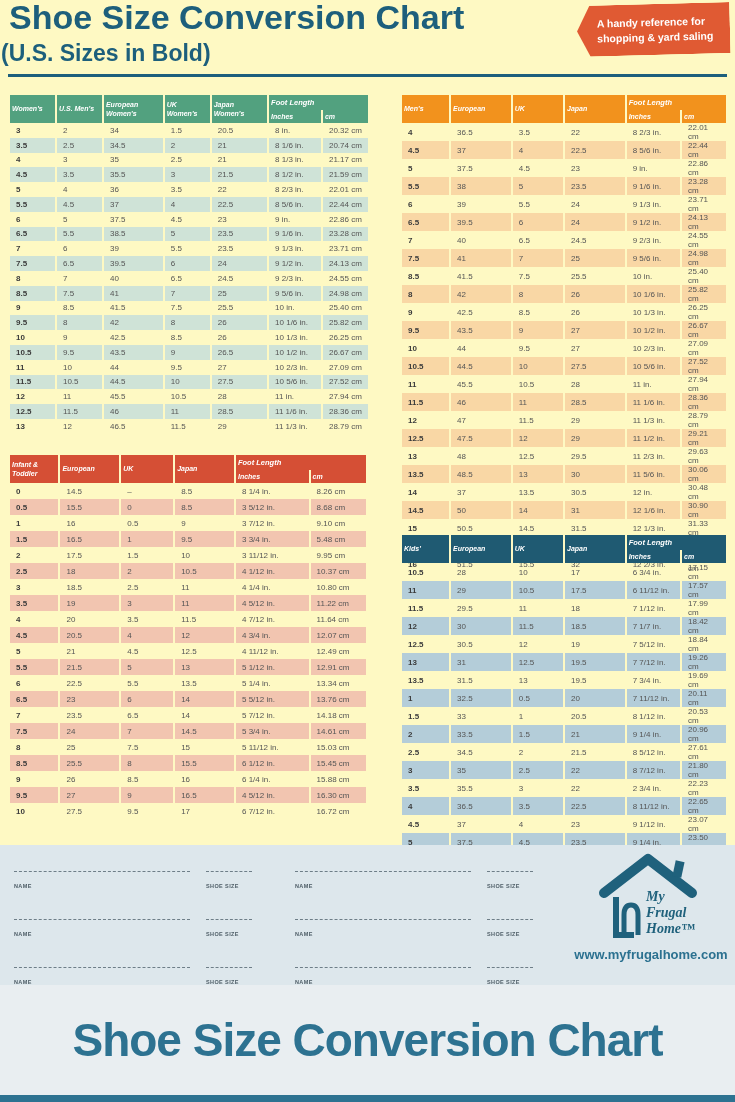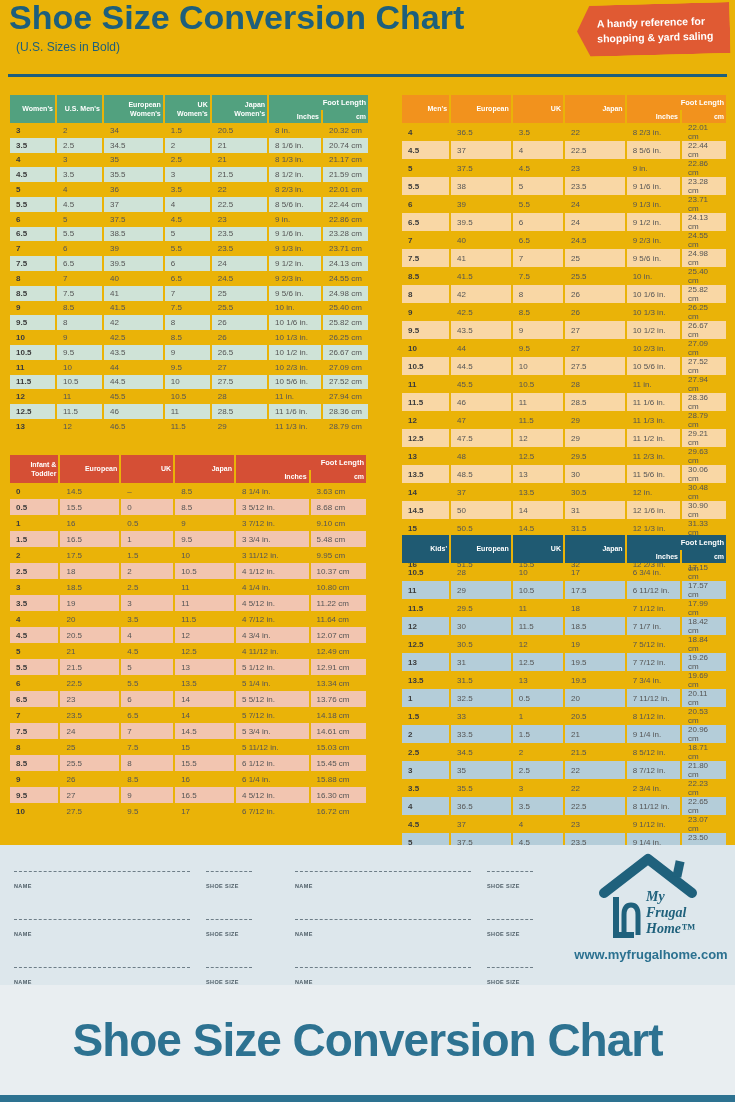--- a/index.html
+++ b/index.html
@@ -1,32 +1,32 @@
 <!DOCTYPE html>
 <html><head>
 <meta charset="utf-8">
 <style>
   * { margin:0; padding:0; box-sizing:border-box; }
   html,body { width:735px; }
   body { font-family:"Liberation Sans", sans-serif; background:#ffffff; }
-  .page { position:relative; width:735px; height:1102px; background:#eab308; overflow:hidden; }
+  .page { position:relative; width:735px; height:1102px; background:#fef9c3; overflow:hidden; }
 
   
   .page-title { position:absolute; left:9px; top:-2px; font-size:34px; font-weight:bold; color:#1d5f7c; letter-spacing:0px; }
-  .page-subtitle { position:absolute; left:16px; top:40px; font-size:12px; font-weight:normal; color:#1d5f7c; }
+  .page-subtitle { position:absolute; left:1px; top:40px; font-size:23px; font-weight:bold; color:#1d5f7c; }
   .header-rule { position:absolute; left:8px; top:74px; width:719px; height:3px; background:#1d5f7c; }
   .badge { position:absolute; left:577px; top:4px; width:153px; height:51px; background:#e05a33;
            clip-path:polygon(13px 0, 100% 0, 100% 100%, 13px 100%, 0 50%);
            display:flex; flex-direction:column; justify-content:center; padding-left:20px;
            transform:rotate(-1.5deg); }
   .badge span { color:#fff; font-size:10.5px; font-weight:bold; line-height:1.35; }
 
   
   .sizes-table { position:absolute; border-collapse:separate; border-spacing:2px 0; table-layout:fixed; }
-  .sizes-table th { color:#fff; font-weight:bold; text-align:right; vertical-align:middle; padding:1px 2px; }
+  .sizes-table th { color:#fff; font-weight:bold; text-align:left; vertical-align:middle; padding:1px 2px;font-style:italic; }
   .sizes-table th.main { font-size:7px; line-height:1.3; }
   .sizes-table th.fl { font-size:7.5px; height:15px; }
   .sizes-table th.sub { font-size:7px; height:13px; }
   .sizes-table td { text-align:left; color:#555; padding:0 6px; vertical-align:middle; font-size:8px; }
   .sizes-table td.b { font-weight:bold; color:#3c3c3c; }
 
   .tbl-womens { left:8px; top:95px; width:362px; }
   .tbl-womens th { background:#52a17f; }
   .tbl-womens td { height:14.8px; }
   .tbl-womens tr.alt td { background:#cfe3d7; }
@@ -544,21 +544,21 @@
           <th class="sub">cm</th>
         </tr>
       </thead>
       <tbody>
         <tr class="">
           <td class="b">0</td>
           <td class="">14.5</td>
           <td class="">–</td>
           <td class="">8.5</td>
           <td class="">8 1/4 in.</td>
-          <td class="">3.63 cm</td>
+          <td class="">8.26 cm</td>
         </tr>
         <tr class="alt">
           <td class="b">0.5</td>
           <td class="">15.5</td>
           <td class="">0</td>
           <td class="">8.5</td>
           <td class="">3 5/12 in.</td>
           <td class="">8.68 cm</td>
         </tr>
         <tr class="">
@@ -817,21 +817,21 @@
           <td class="">21</td>
           <td class="">9 1/4 in.</td>
           <td class="">20.96 cm</td>
         </tr>
         <tr class="">
           <td class="b">2.5</td>
           <td class="">34.5</td>
           <td class="">2</td>
           <td class="">21.5</td>
           <td class="">8 5/12 in.</td>
-          <td class="">18.71 cm</td>
+          <td class="">27.61 cm</td>
         </tr>
         <tr class="alt">
           <td class="b">3</td>
           <td class="">35</td>
           <td class="">2.5</td>
           <td class="">22</td>
           <td class="">8 7/12 in.</td>
           <td class="">21.80 cm</td>
         </tr>
         <tr class="">

